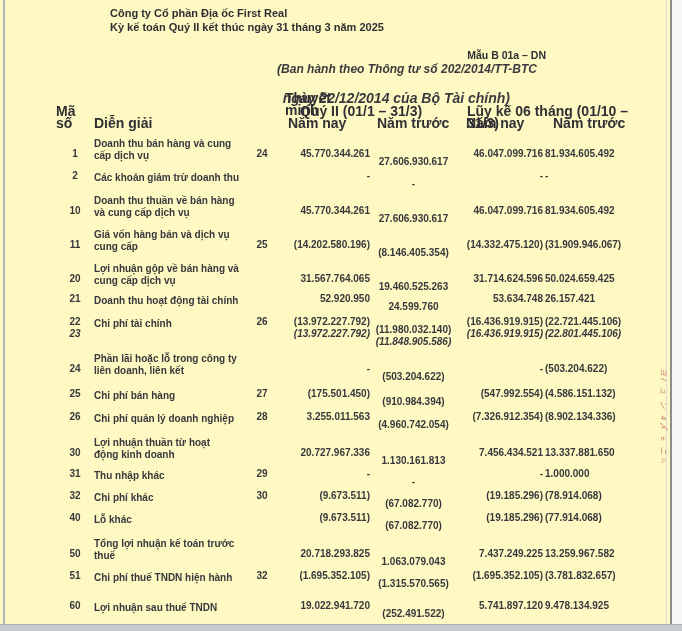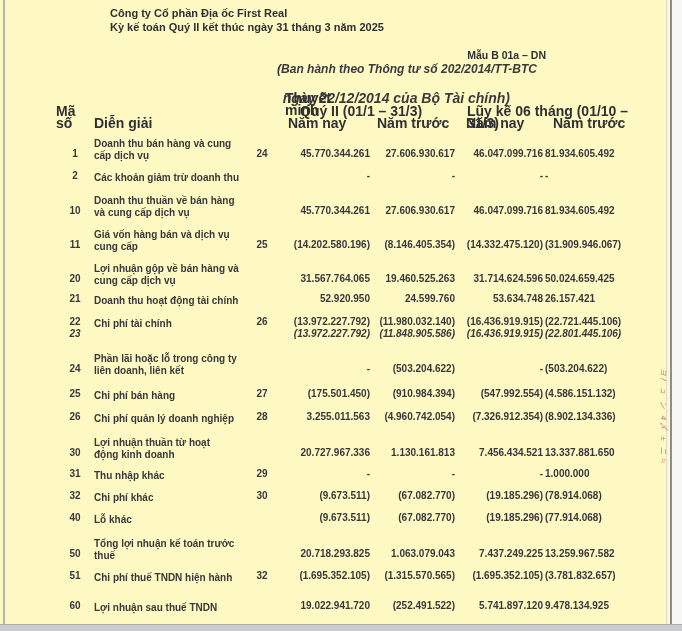--- a/index.html
+++ b/index.html
@@ -34,21 +34,21 @@
   .th-p2    { left:553px; top:117px; width:80px; }
 
   
   .row  { position:absolute; left:0; width:682px; height:12px; font-size:10px; font-weight:700; color:#38383c; }
   .cell { position:absolute; top:0; line-height:12px; }
   .c-code  { left:56px;  width:38px;  text-align:center; }
   .c-label { left:94px;  width:152px; height:12px; }
   .c-label .lbl { position:absolute; bottom:-1px; left:0; width:152px; line-height:11.5px; white-space:pre-line; }
   .c-note  { left:245px; width:34px;  text-align:center; }
   .c-v1 { left:268px; width:102px; text-align:right; }
-  .c-v2 { left:372px; width:83px;  text-align:right; }
+  .c-v2 { left:372px; width:83px;  text-align:center;margin-top:8px; }
   .c-v3 { left:457px; width:86px;  text-align:right; }
   .c-v4 { left:545px; width:86px;  text-align:left; }
   .row.italic-row { font-style:italic; }
   .row.italic-row .lbl { padding-left:18px; width:134px; }
 
   
   .margin-note {
     position:absolute; left:669px; top:368px; width:140px;
     transform:rotate(90deg); transform-origin:0 0;
     font-size:8px; letter-spacing:2px; color:#c05a68; opacity:0.85;

